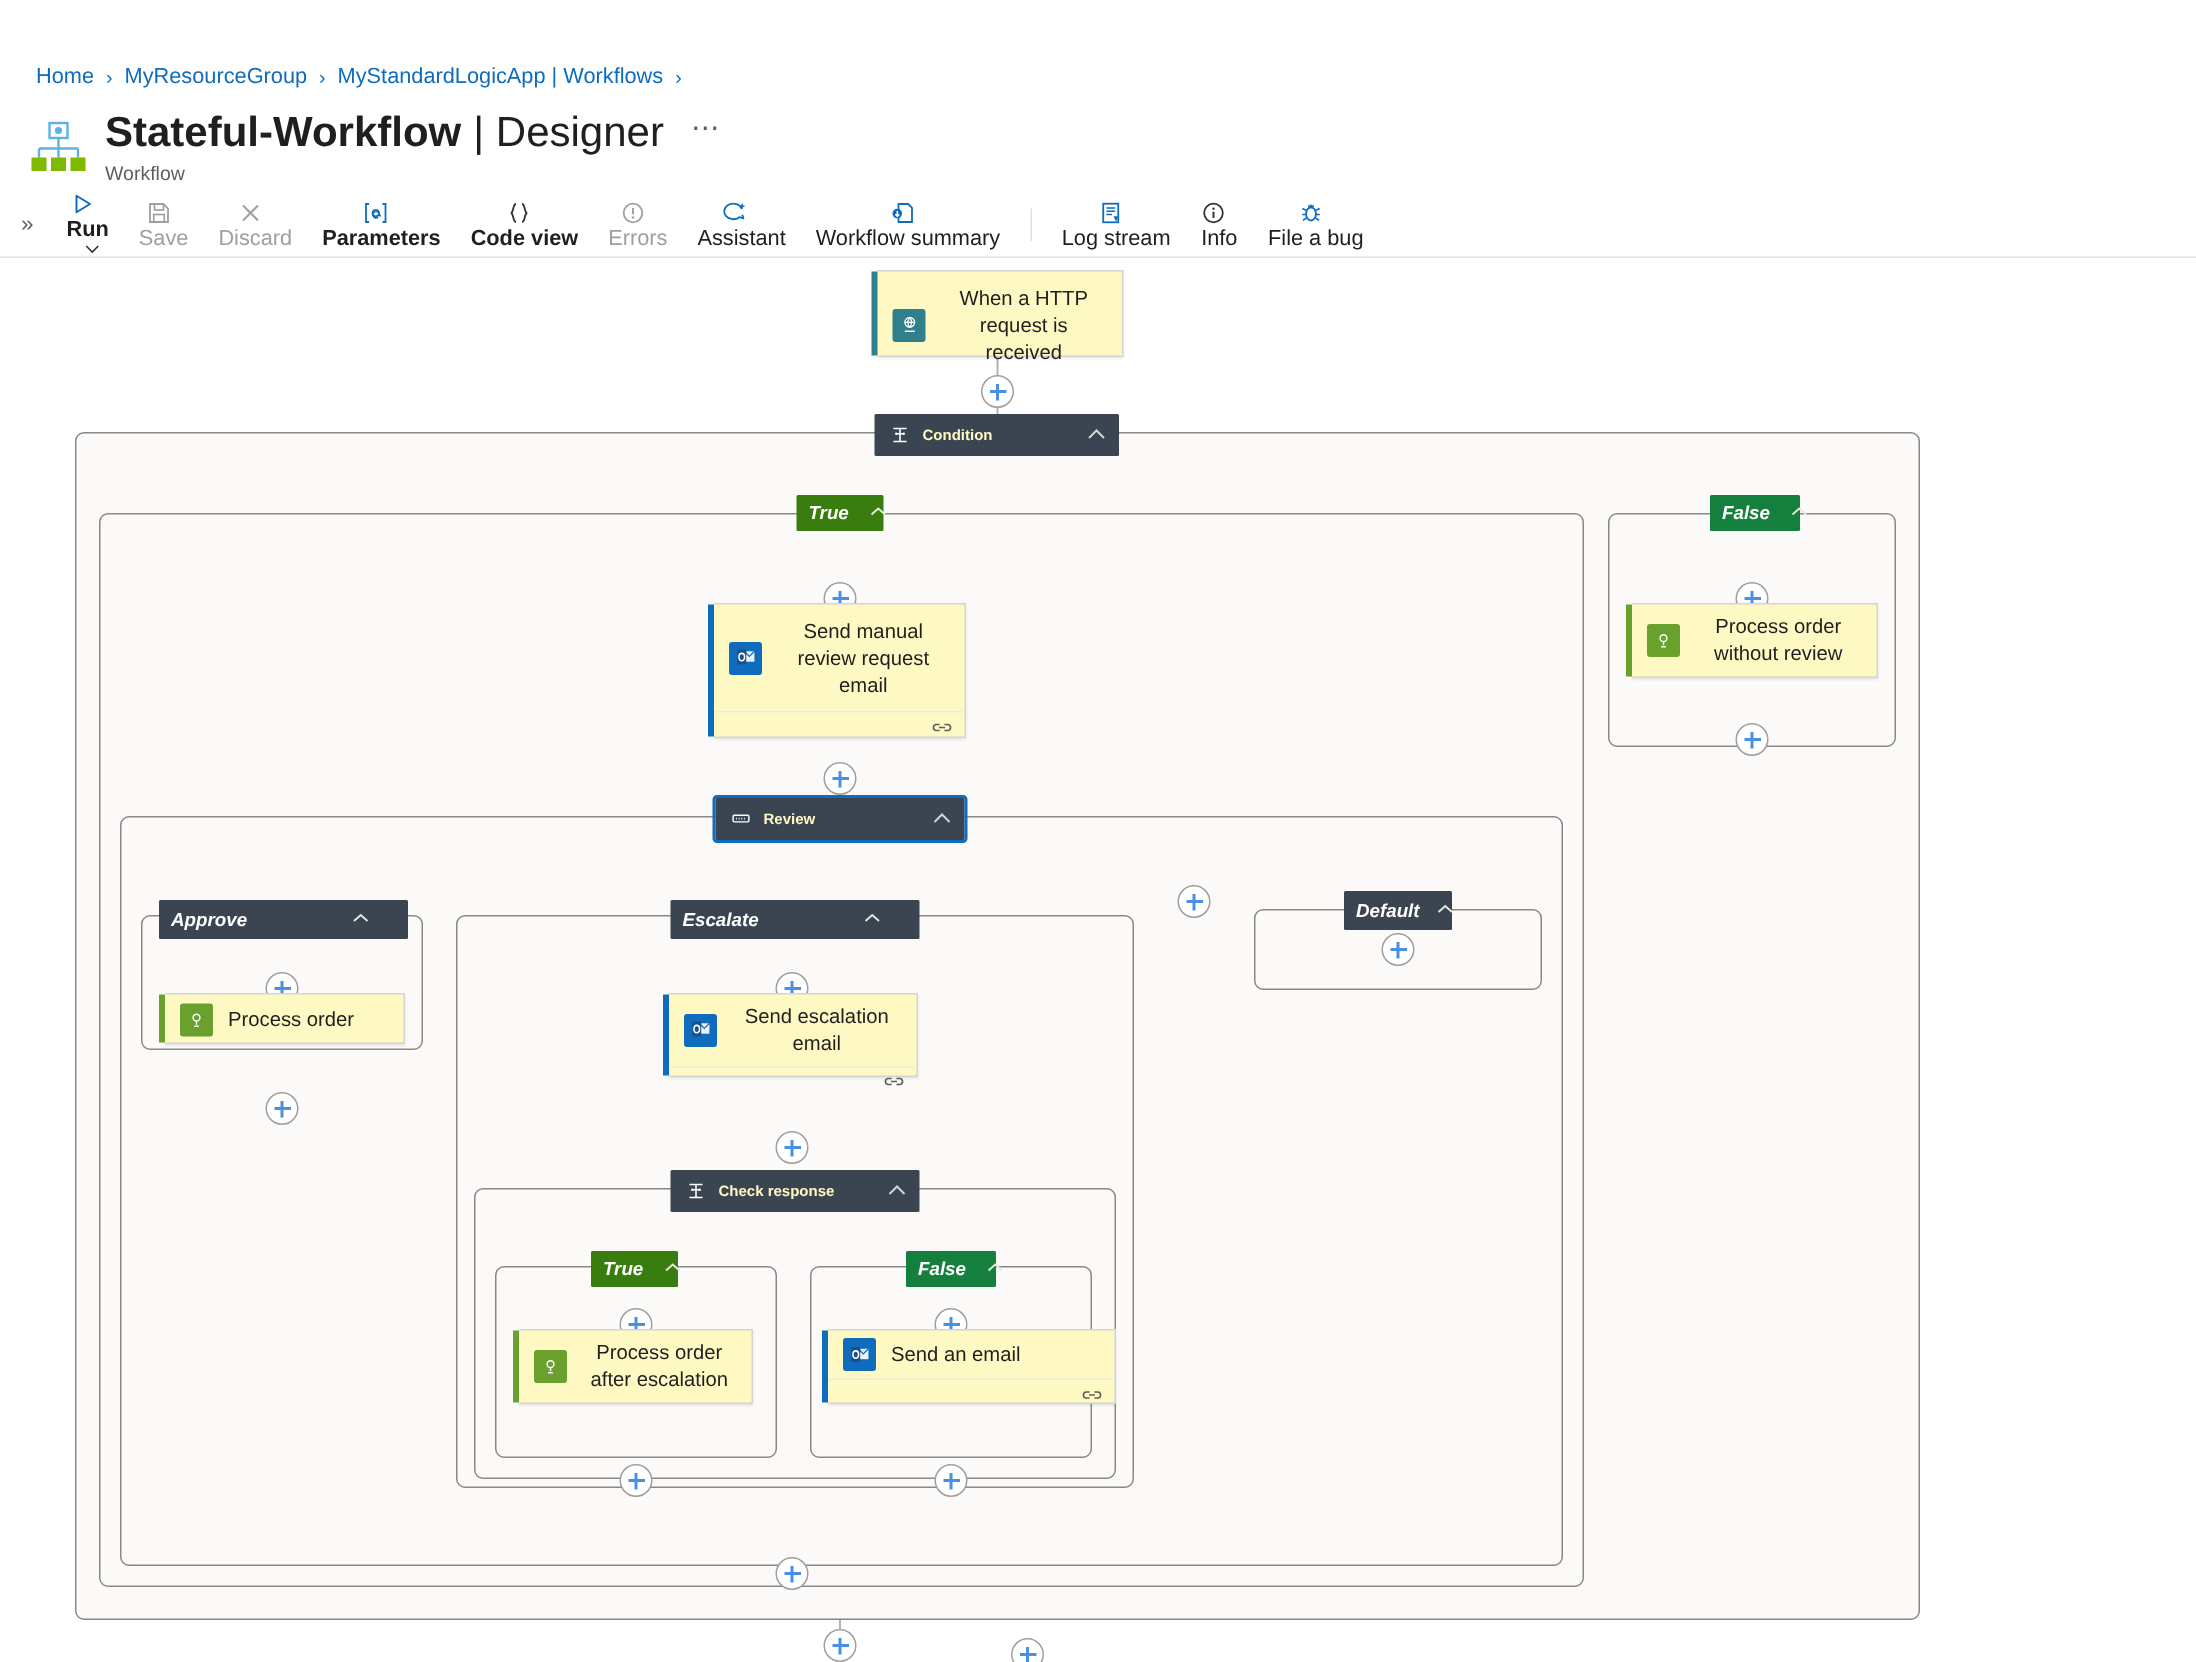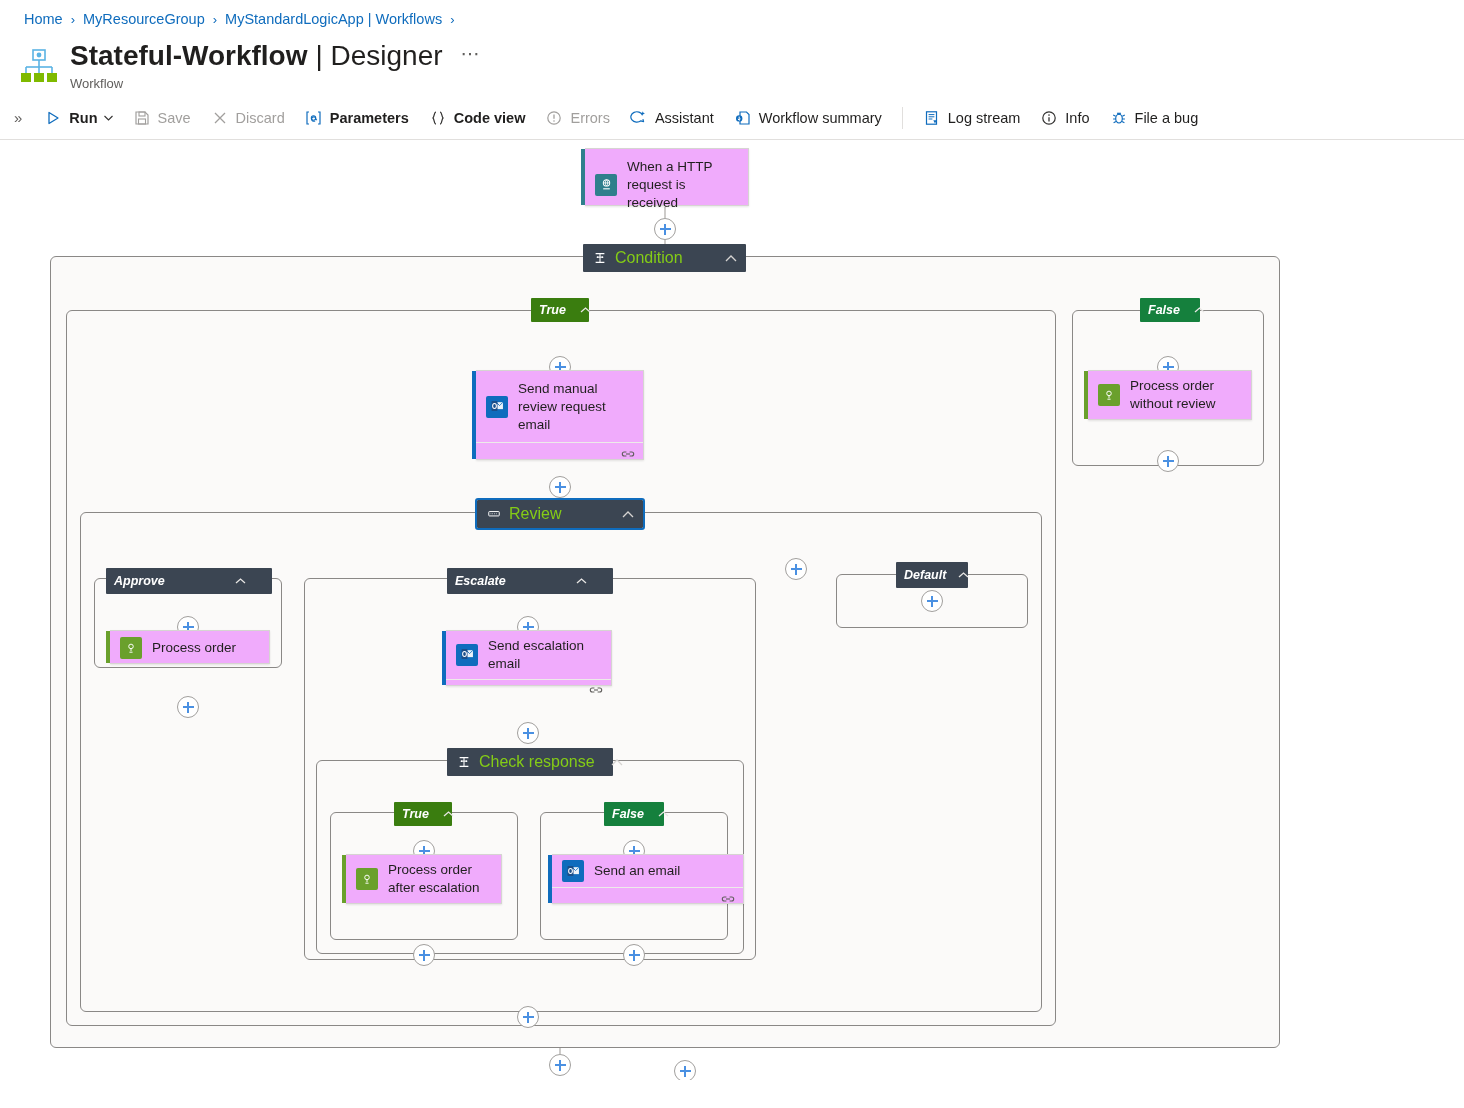--- a/index.html
+++ b/index.html
@@ -12,20 +12,21 @@
     color: #323130;
     overflow: hidden;
   }
 
   
   .breadcrumb {
     display: flex; align-items: center;
     padding: 8px 0 0 24px;
     font-size: 14.5px;
     height: 30px;
+    margin-top: 32px;
   }
   .bc-link { color: #0f6cbd; cursor: pointer; white-space: nowrap; }
   .bc-sep { color: #0f6cbd; margin: 0 8px; font-size: 13px; }
 
   
   .title-row {
     display: flex; align-items: flex-start;
     padding: 10px 0 0 18px;
     height: 62px;
   }
@@ -53,20 +54,21 @@
   }
   .tb-chevrons {
     color: #605e5c; font-size: 15px; padding: 0 12px 0 6px; cursor: pointer;
   }
   .tb-item {
     display: flex; align-items: center;
     padding: 5px 10px;
     font-size: 14.5px; color: #201f1e;
     cursor: pointer; white-space: nowrap;
     border-radius: 2px;
+    flex-direction: column;
   }
   .tb-item.disabled { color: #a19f9d; cursor: default; }
   .tb-ico {
     width: 18px; height: 18px; margin-right: 7px;
     display: inline-flex; align-items: center; justify-content: center;
     flex: 0 0 auto;
   }
   .tb-caret { margin-left: 6px; font-size: 10px; color: #605e5c; }
   .tb-sep { width: 1px; height: 22px; background: #e1dfdd; margin: 0 10px; }
 
@@ -84,26 +86,27 @@
   .scope {
     position: absolute;
     background: #fbfaf9;
     border: 1px solid #8a8886;
     border-radius: 6px;
   }
 
   
   .card {
     position: absolute;
-    background: #f0abfc;
+    background: #fef9c3;
     border: 1px solid #d6d4d2;
     border-left: none;
     box-shadow: 0 1px 2px rgba(0,0,0,0.10);
     display: flex;
     flex-direction: column;
+    text-align: center;
   }
   .card-bar {
     position: absolute; left: -4px; top: 0; bottom: 0;
     width: 4px;
   }
   .card-main {
     display: flex; align-items: center;
     padding: 9px 10px;
     flex: 1 1 auto;
   }
@@ -135,21 +138,21 @@
   .scope-head.selected {
     outline: 2px solid #0f6cbd;
     outline-offset: 0px;
   }
   .scope-head .sh-ico {
     width: 15px; height: 15px; margin-right: 8px;
     display: inline-flex; align-items: center; justify-content: center;
     flex: 0 0 auto;
   }
   .scope-head .sh-label {
-    font-size: 16px; font-weight: 400; color: #84cc16; white-space: nowrap;
+    font-size: 10px; font-weight: 700; color: #fef9c3; white-space: nowrap;
   }
   .sh-chev {
     margin-left: auto; padding-left: 16px;
     color: #d6d4d2; font-size: 11px; line-height: 1;
   }
 
   
   .branch {
     position: absolute;
     display: flex; align-items: center;

